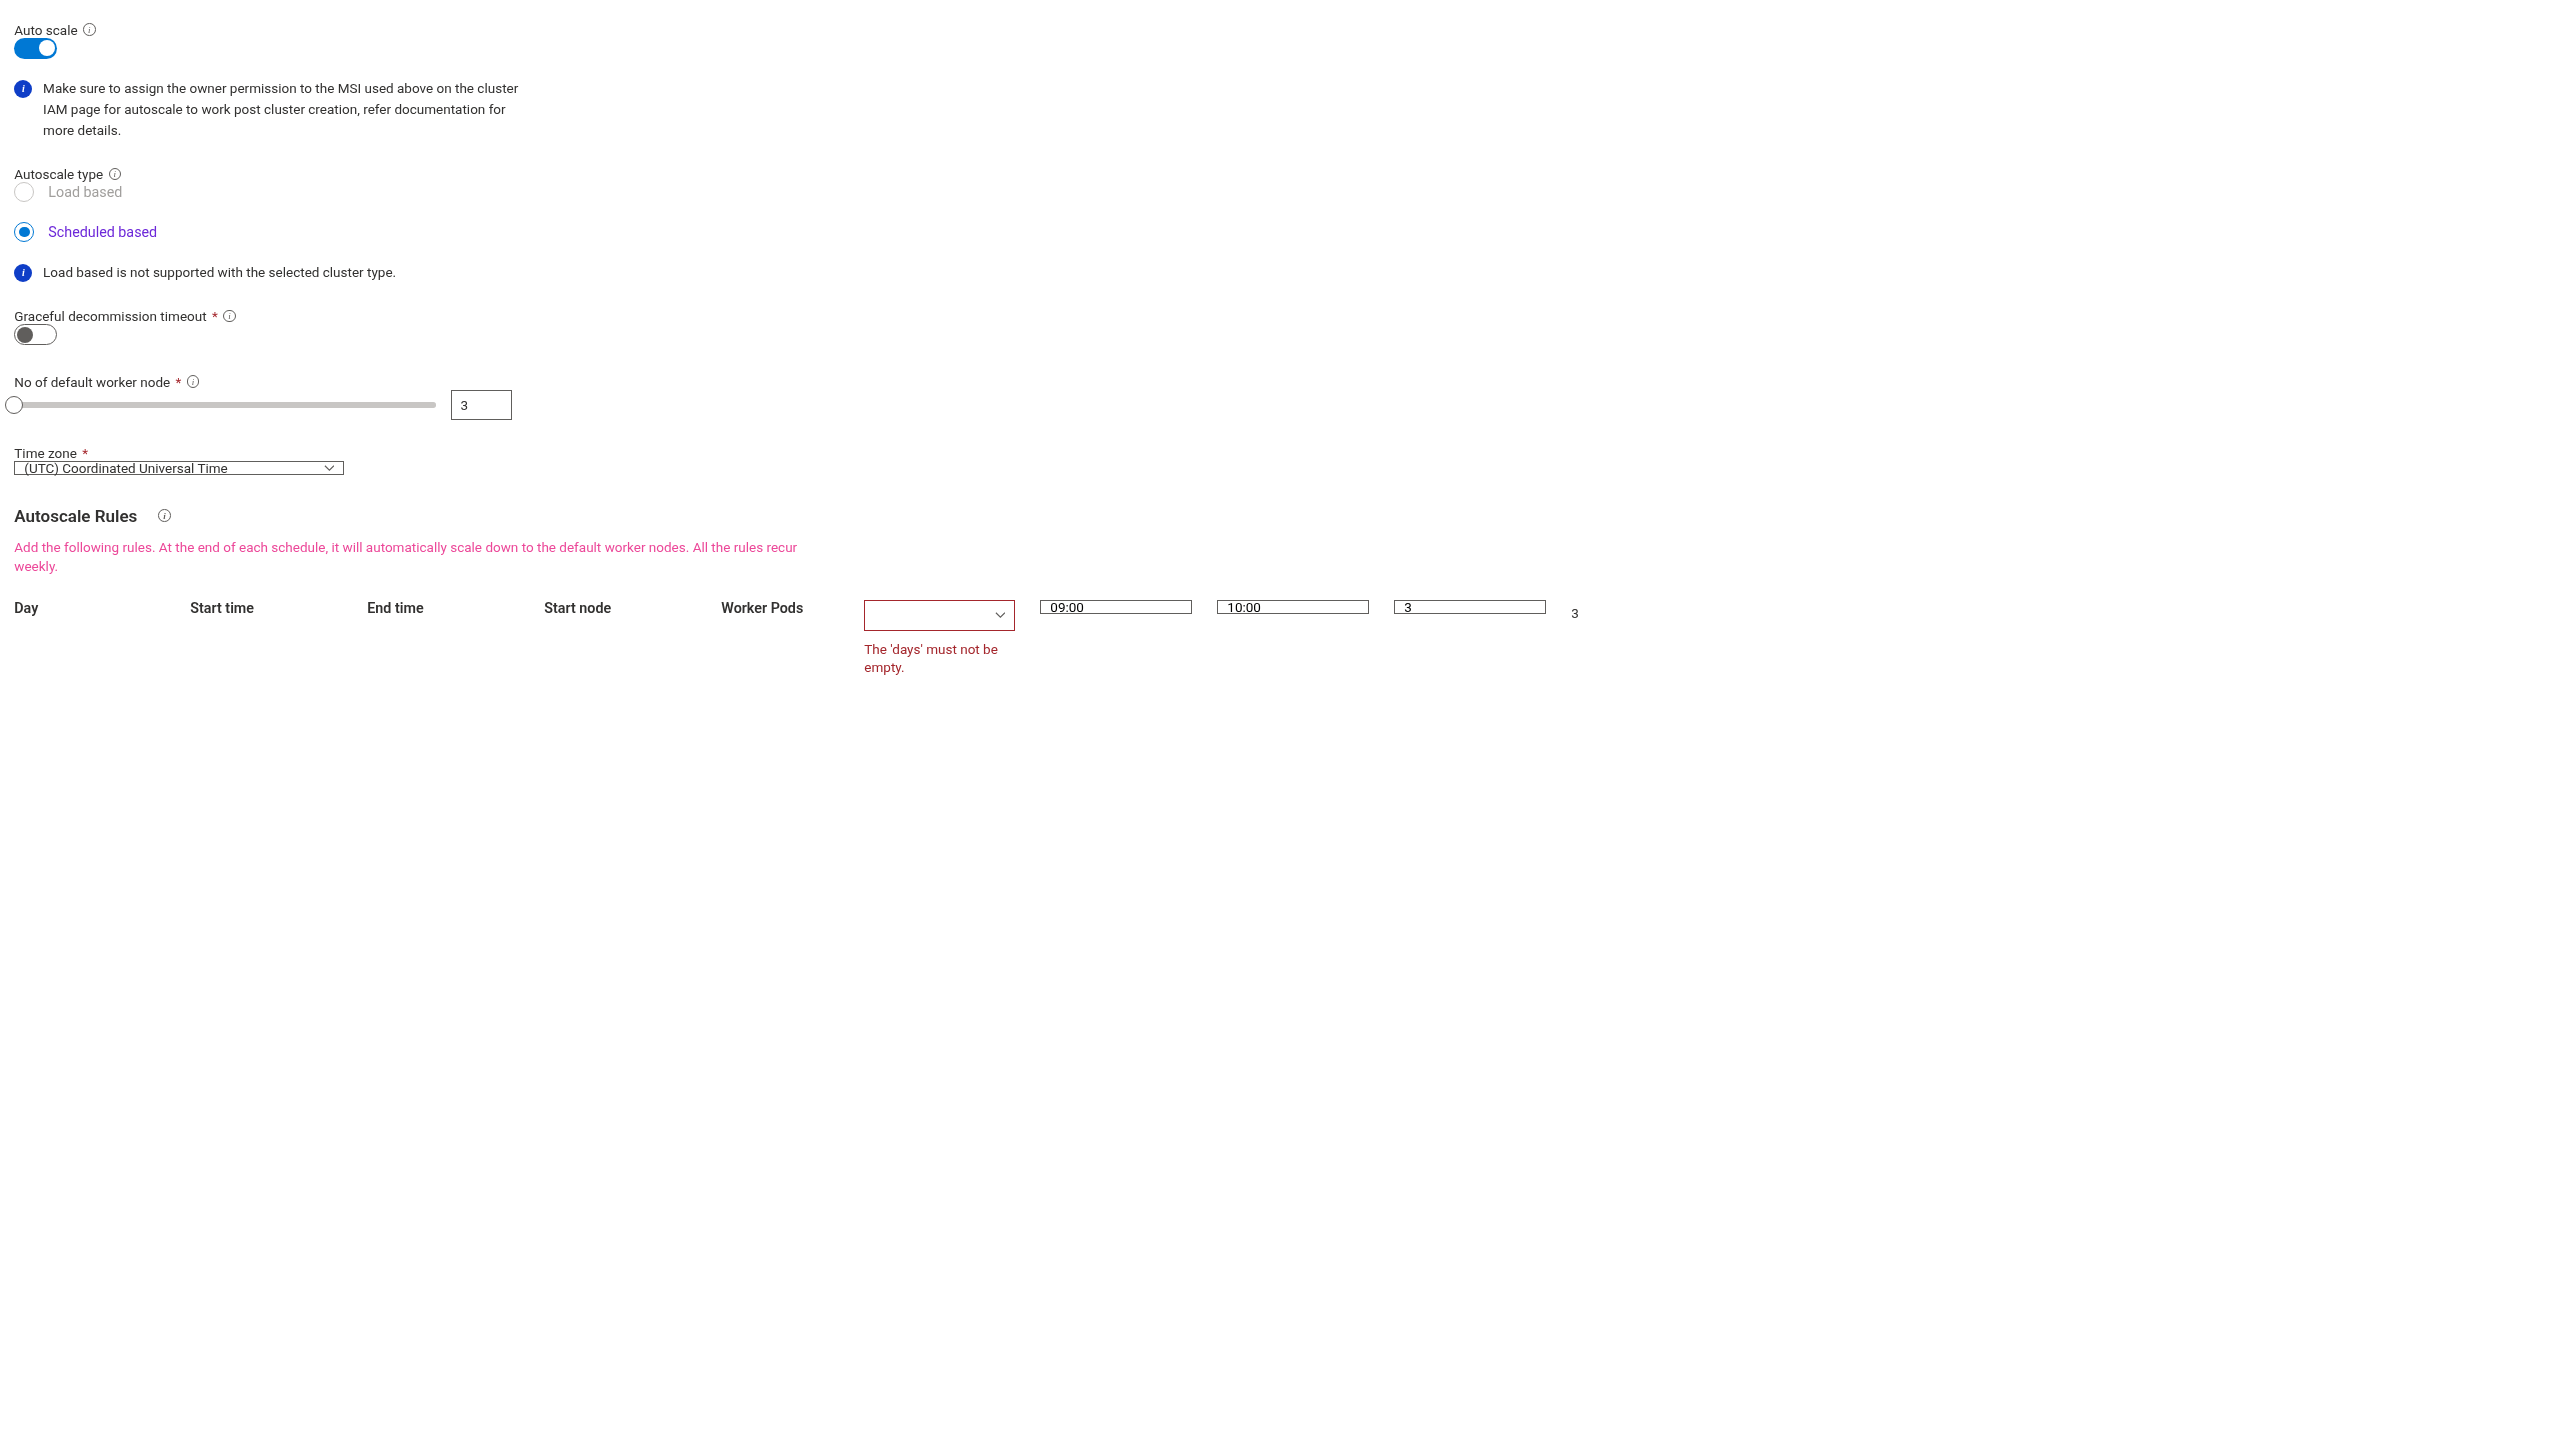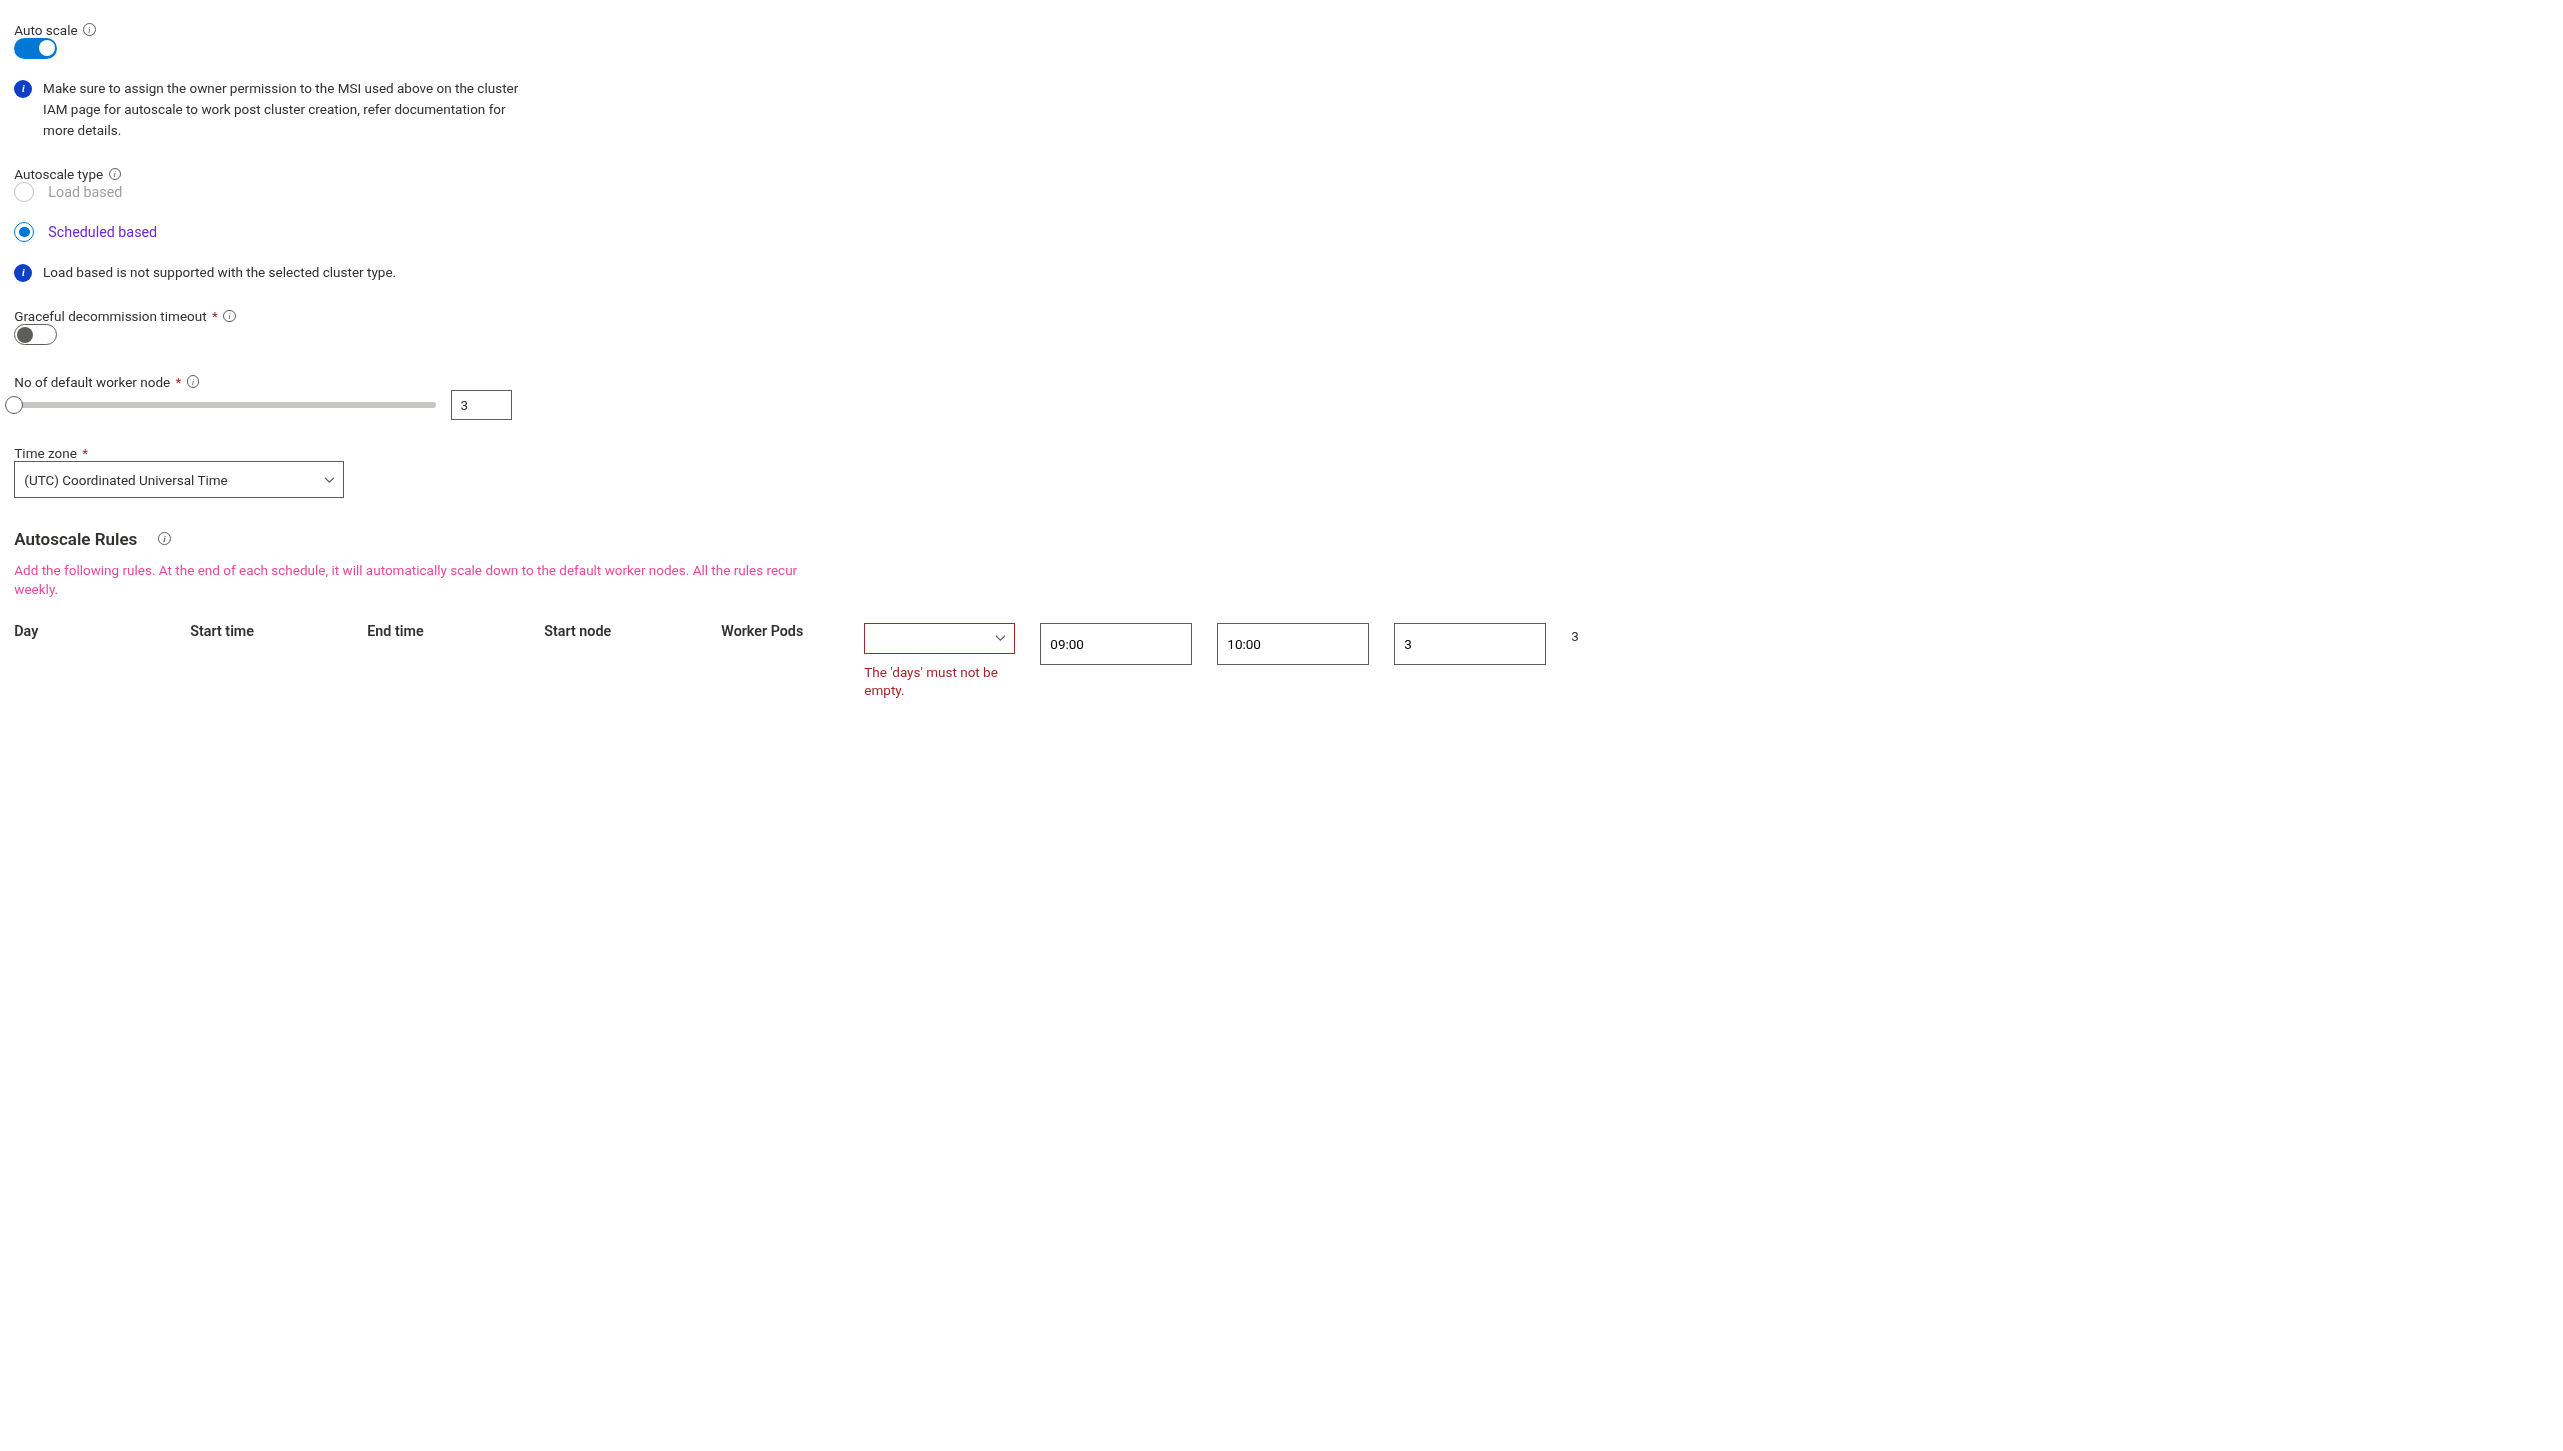--- a/index.html
+++ b/index.html
@@ -187,21 +187,21 @@
     border: 0.9px solid #605e5c;
     padding: 0 9px;
     font-size: 13.5px;
     display: flex;
     align-items: center;
   }
   
   .select {
     position: relative;
     width: 330px;
-    height: 37px;
+    height: 14px;
     border: 0.9px solid #605e5c;
     display: flex;
     align-items: center;
     padding: 0 27px 0 9px;
     font-size: 13.5px;
     cursor: pointer;
     background: #fff;
   }
   .chevron {
     position: absolute;
@@ -249,21 +249,21 @@
     font-weight: 600;
     color: #323130;
   }
   .col.day { width: 151px; }
   .col.start { width: 152px; }
   .col.end { width: 152px; }
   .col.worker { width: 152px; }
   .col.pods { width: 143px; }
   .text-input {
     width: 100%;
-    height: 42px;
+    height: 14px;
     border: 0.9px solid #605e5c;
     padding: 0 9px;
     font-size: 13.5px;
     font-family: inherit;
     background: #fff;
   }
   .day-select {
     width: 100%;
     height: 30.5px;
     border: 0.9px solid #a4262c;

